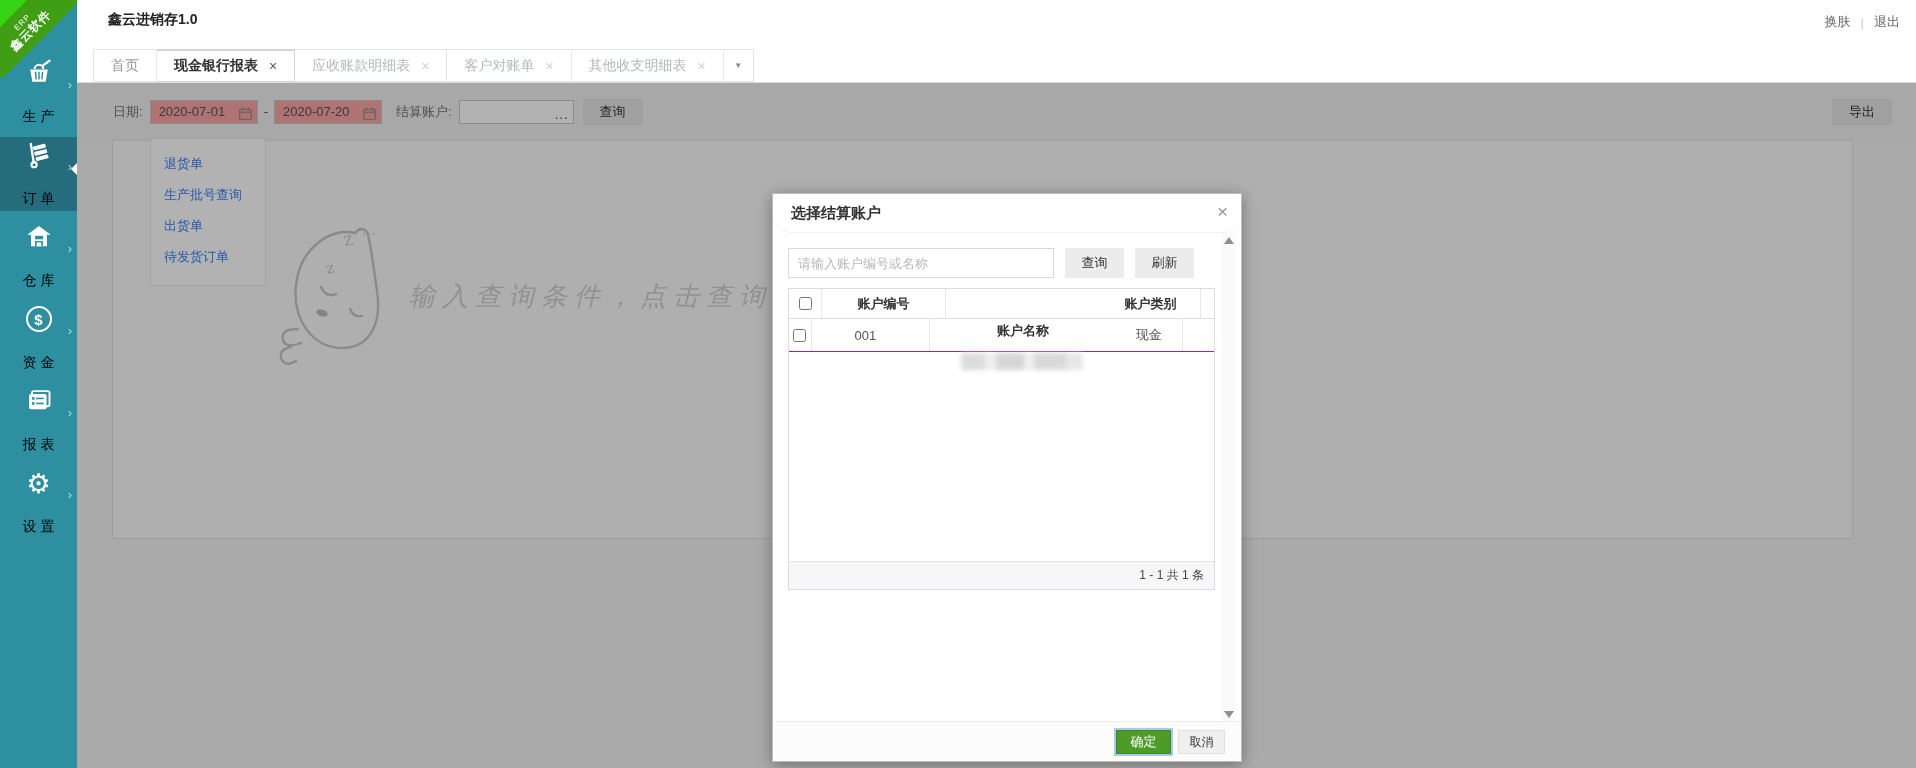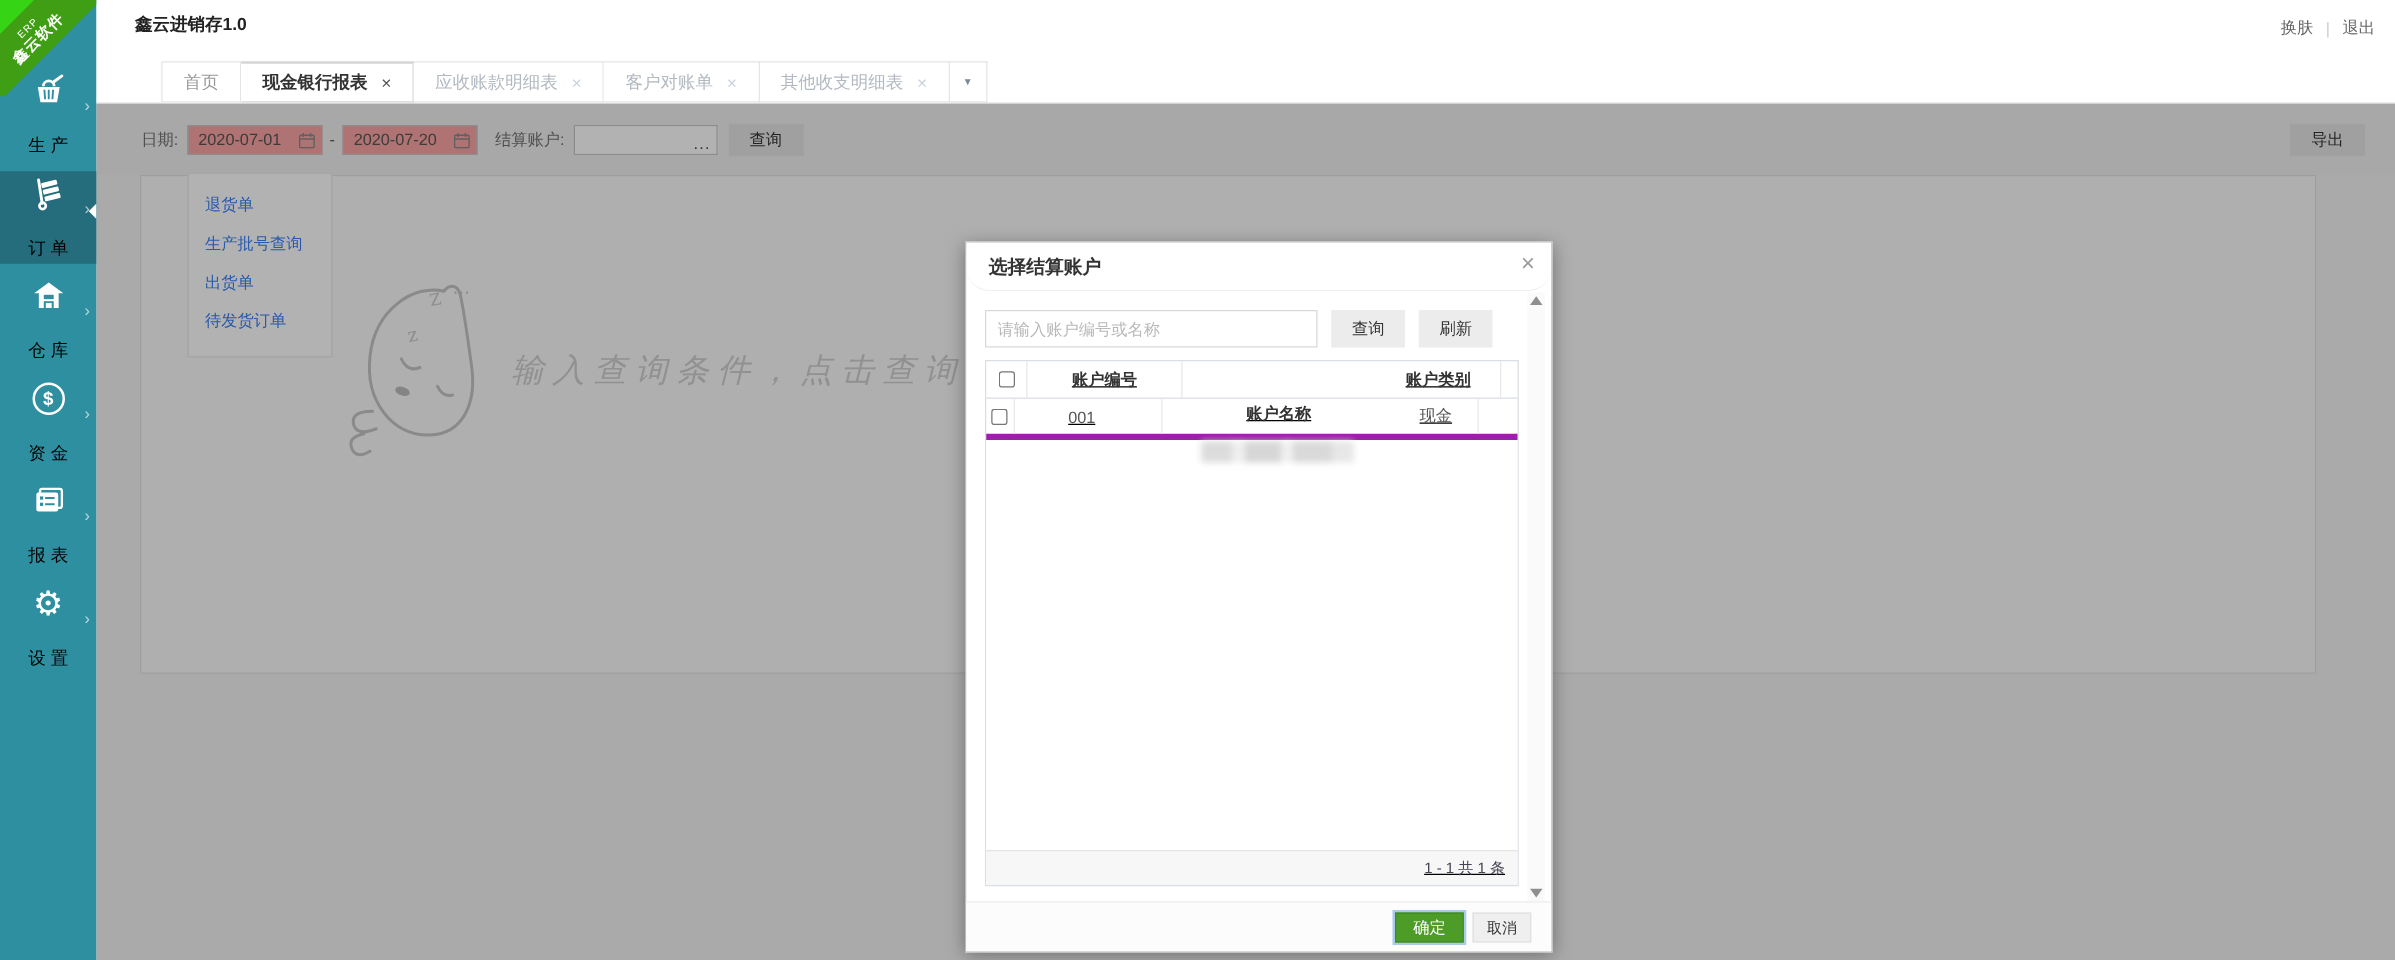--- a/index.html
+++ b/index.html
@@ -31,21 +31,21 @@
 
   
   .topbar { position:absolute; left:77px; top:0; right:0; height:49px; background:#fff; z-index:5; }
   .page-title { position:absolute; left:31px; top:11px; font-size:14px; font-weight:bold; color:#222; }
   .top-links { position:absolute; right:16px; top:13px; font-size:13px; color:#666; display:flex; gap:10px; align-items:center; }
   .top-links .lnk { cursor:pointer; color:#666; }
   .top-links .sep { color:#ccc; }
 
   
   .tabbar { position:absolute; left:77px; top:49px; right:0; height:34px; background:#fff;
-    border-bottom:1px solid #dcdcdc; display:flex; align-items:stretch; padding-left:52px; z-index:5; }
+    border-bottom:1px solid #dcdcdc; display:flex; align-items:stretch; padding-left:16px; z-index:5; }
   .tab { display:flex; align-items:center; gap:11px; padding:0 17px; font-size:14px; color:#b2b9c1;
     background:#fff; border:1px solid #e5e5e5; border-left:none; cursor:pointer; position:relative; }
   .tab:first-child { border-left:1px solid #e5e5e5; color:#999; }
   .tab.active { color:#333; font-weight:bold; border-top:2px solid #2E8CA0; border-color:#d5d5d5; }
   .tab .x { font-size:14px; color:#c7d3de; font-weight:normal; }
   .tab.active .x { color:#555; }
   .tab-overflow { width:30px; display:flex; align-items:center; justify-content:center;
     border:1px solid #e5e5e5; border-left:none; color:#7f8a92; font-size:8px; cursor:pointer; }
 
   
@@ -86,25 +86,25 @@
     border:1px solid #bdbdbd; box-shadow:0 3px 14px rgba(0,0,0,.35); z-index:20; }
   .modal-head { position:relative; height:39px; border-bottom:1px solid #efefef; display:flex; align-items:center; padding-left:18px;border-radius:19px; }
   .modal-title { font-size:15px; font-weight:bold; color:#333; }
   .modal-close { position:absolute; right:13px; top:8px; font-size:19px; color:#999; cursor:pointer; line-height:20px; }
   .m-search-row { position:absolute; left:15px; top:54px; display:flex; }
   .m-search { width:266px; height:30px; border:1px solid #d9d9d9; padding:0 9px; font-size:13px;
     color:#555; outline:none; font-family:inherit; }
   .m-search::placeholder { color:#b9b9b9; }
   .m-btn { height:30px; width:59px; background:#ececec; border:none; font-size:13px; color:#333;
     cursor:pointer; margin-left:11px; font-family:inherit; }
-  .m-table { position:absolute; left:15px; top:94px; width:427px; height:421px; border:1px solid #d9dde4;
-    display:flex; flex-direction:column; background:#fff;text-decoration:underline; }
+  .m-table { position:absolute; left:15px; top:94px; width:427px; height:302px; border:1px solid #d9dde4;
+    display:flex; flex-direction:column; background:#fff; }
   .t-row { display:flex; align-items:stretch; }
   .t-head { height:30px; border-bottom:1px solid #d9dde4; font-weight:bold; }
-  .t-data { height:33px; border-bottom:5px solid #a21caf;gap:31px; }
+  .t-data { height:33px; border-bottom:1px solid #a21caf;gap:31px; }
   .t-cell { display:flex; align-items:center; justify-content:center; font-size:13px; color:#333;
     border-right:1px solid #e8e8e8; }
   .t-cell:last-child { border-right:none; }
   .c-cb { width:33px; }
   .c-code { width:124px; }
   .c-name { width:155px;margin-top:42px; }
   .c-type { width:100px; }
   .c-fill { flex:1; }
   .t-data .t-cell { color:#555; }
   .t-data .c-code { justify-content:flex-start; padding-left:12px; }

